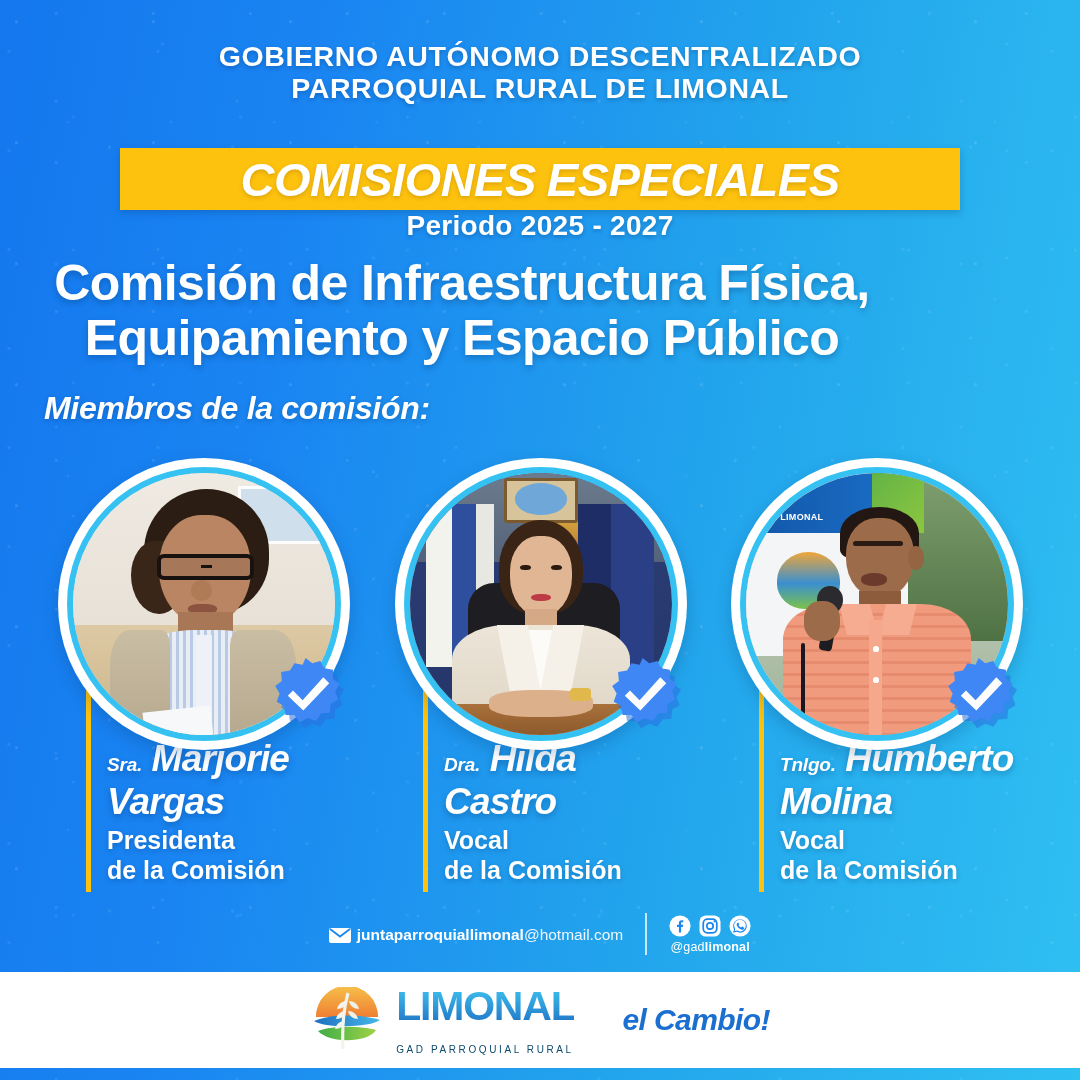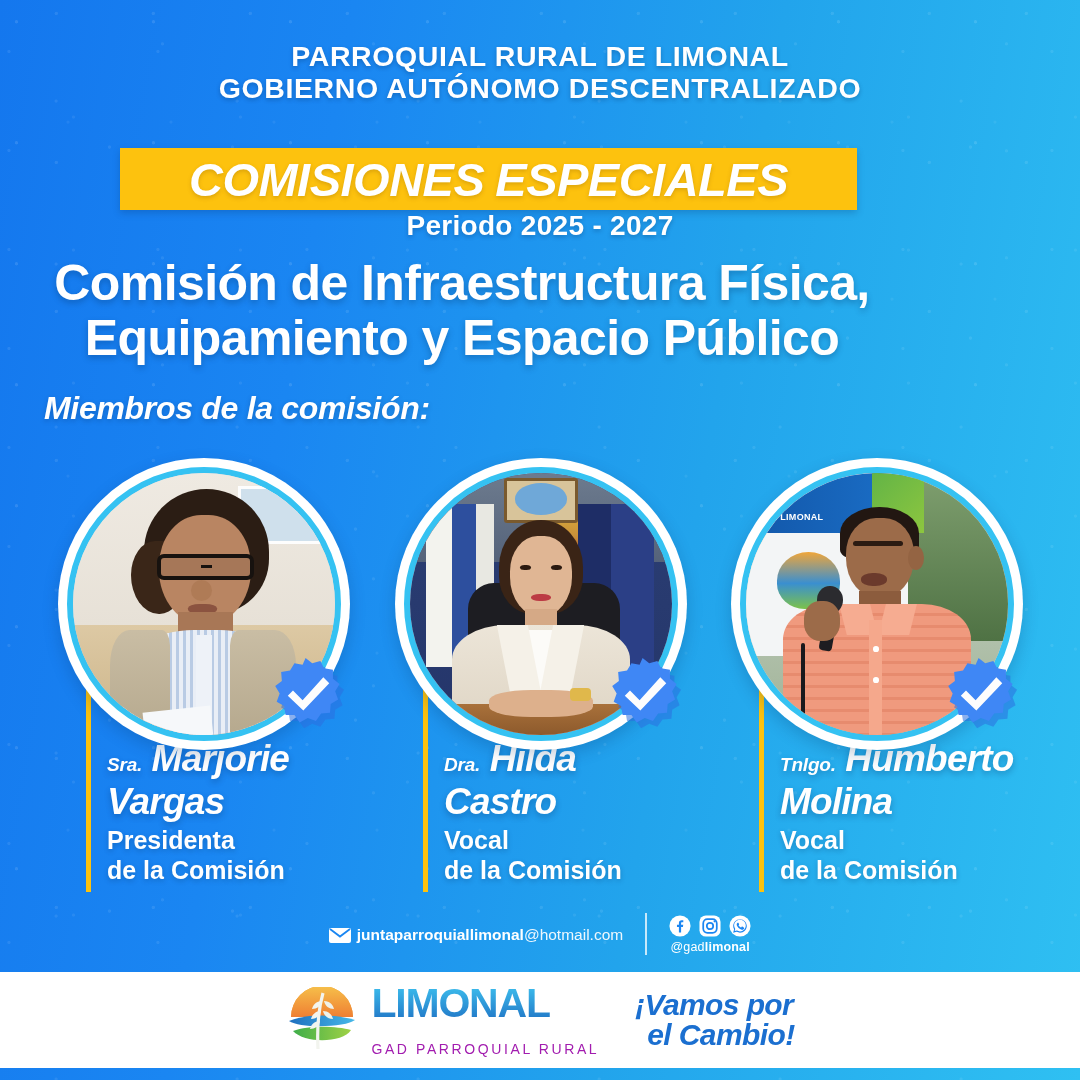--- a/index.html
+++ b/index.html
@@ -36,21 +36,21 @@
     text-align:center; z-index:4;
   }
   #header .line{
     color:#fff; font-weight:bold; font-size:28.5px;
     letter-spacing:.6px; line-height:32px;
     text-shadow:0 2px 4px rgba(0,40,90,.30);
   }
 
   
   #banner{
-    position:absolute; top:148px; left:120px; width:737px; height:62px;
+    position:absolute; top:148px; left:120px; width:840px; height:62px;
     background:#FDC20E; z-index:4;
     box-shadow:0 3px 7px rgba(0,40,90,.22);
     display:flex; align-items:center; justify-content:center;
   }
   #banner .btxt{
     font-size:47px; line-height:47px; color:#fff;
     font-style:italic; letter-spacing:-0.5px; white-space:nowrap;
     text-shadow:0 2px 4px rgba(120,70,0,.25);
   }
   #banner .b1{ font-weight:600; }
@@ -255,34 +255,34 @@
   
   #bottombar{ position:absolute; left:0; top:972px; width:1080px; height:96px;
     background:#fff; z-index:8;
     display:flex; align-items:center; justify-content:center; gap:36px; }
   #logo{ display:flex; align-items:center; gap:12px; }
   #logo .mark{ position:relative; width:74px; height:66px; }
   #logo .wordmark{ display:flex; flex-direction:column; }
   #logo .word{ font-size:41px; font-weight:bold; letter-spacing:-1.2px; line-height:40px;
     background:linear-gradient(180deg,#3fc3f0 0%,#1f72c4 100%);
     -webkit-background-clip:text; background-clip:text; color:transparent; }
-  #logo .sub{ font-size:14px; letter-spacing:2.6px; color:#a21caf; margin-top:18px; }
+  #logo .sub{ font-size:10px; letter-spacing:2.6px; color:#0c4a6e; margin-top:18px; }
   #slogan{ font-style:italic; font-weight:bold; font-size:30px; line-height:30px;
     color:#1b6fd0; letter-spacing:-0.6px; }
   #slogan .l2{ margin-left:12px; display:block; }
 </style>
 </head>
 <body>
 
 <div id="poster">
   <div id="texture"></div>
 
   <div id="header">
+    <div class="line">GOBIERNO AUTÓNOMO DESCENTRALIZADO</div>
     <div class="line">PARROQUIAL RURAL DE LIMONAL</div>
-    <div class="line">GOBIERNO AUTÓNOMO DESCENTRALIZADO</div>
   </div>
 
   <div id="banner">
     <div class="btxt">
       <span class="b1">COMISIONES</span><span class="b2">ESPECIALES</span>
     </div>
   </div>
   <div id="periodo">Periodo 2025 - 2027</div>
 
   <div id="ctitle">
@@ -498,17 +498,16 @@
         <path d="M35 34 C29 34 26 38 25 42 C30 42 34 39 35 34 Z" fill="#f2f4ee"></path>
         <path d="M39 14 C45 14 48 18 49 22 C44 22 40 19 39 14 Z" fill="#eef1ea"></path>
         <path d="M38 24 C44 24 47 28 48 32 C43 32 39 29 38 24 Z" fill="#eef1ea"></path>
       </svg>
       <div class="wordmark">
         <div class="word">LIMONAL</div>
         <div class="sub">GAD PARROQUIAL RURAL</div>
       </div>
     </div>
     <div id="slogan">
-      <span>¡Vamos por</span>
       <span class="l2">el Cambio!</span>
     </div>
   </div>
 </div>
 
 </body></html>

